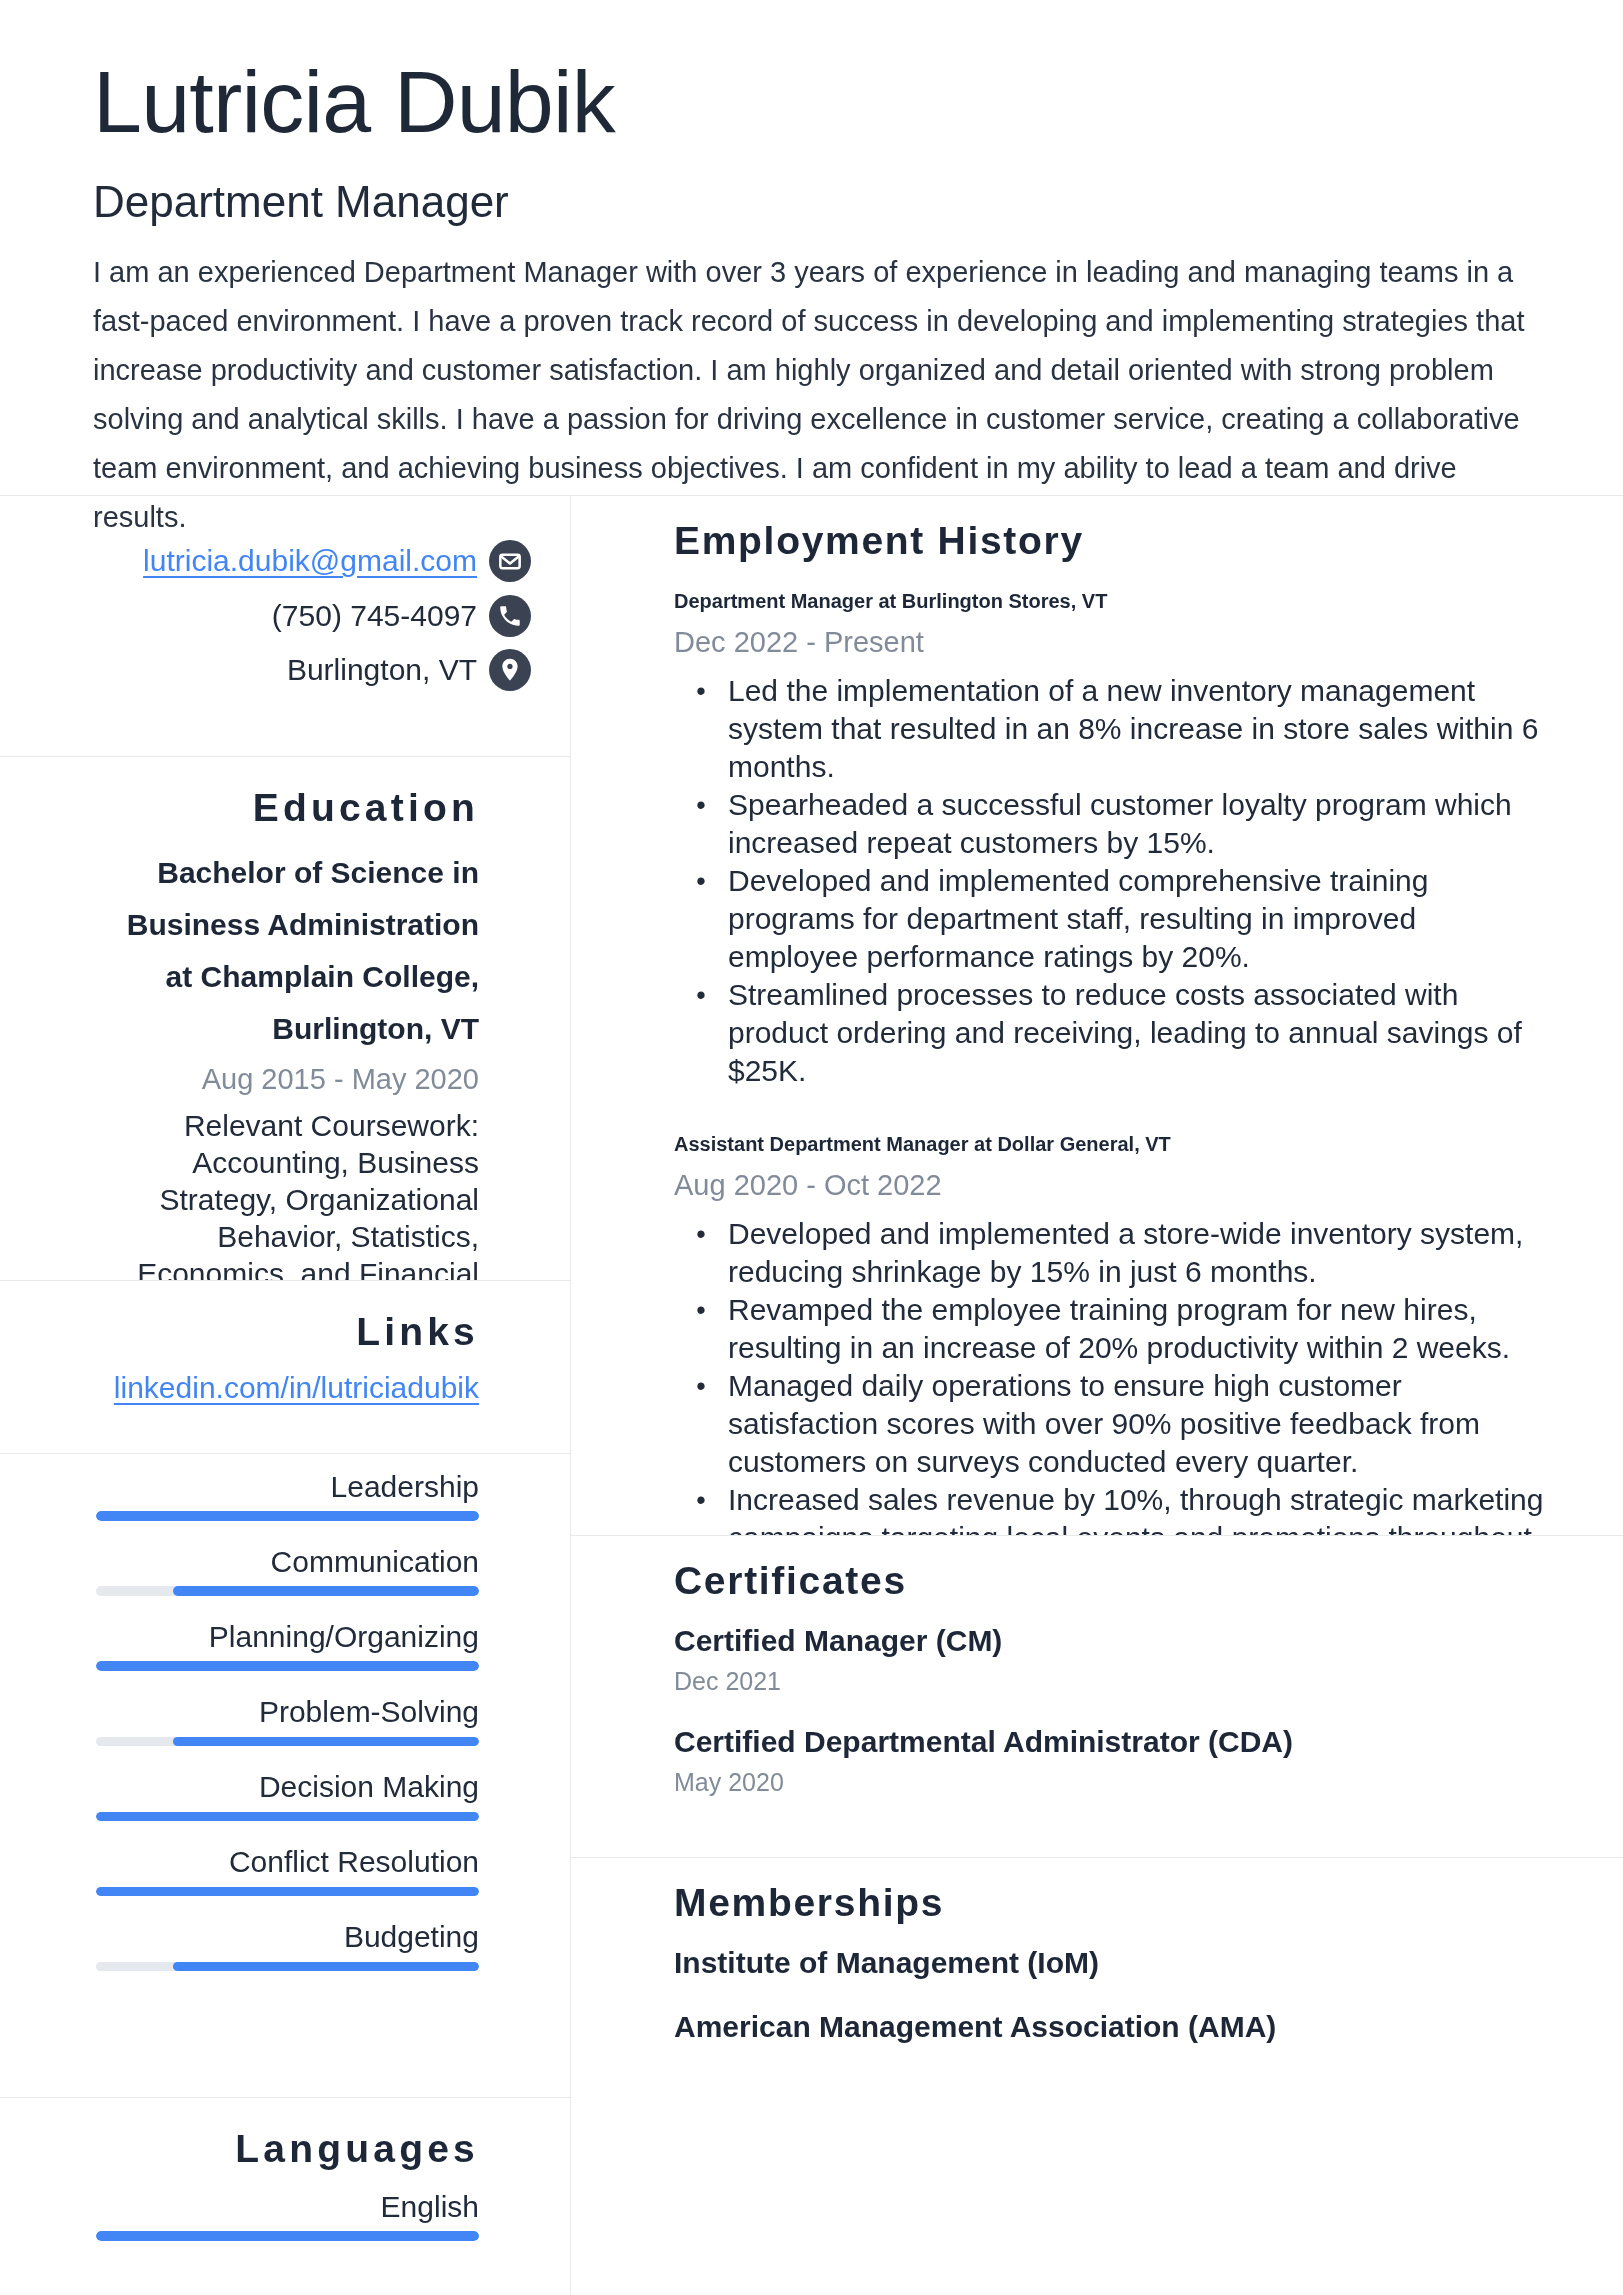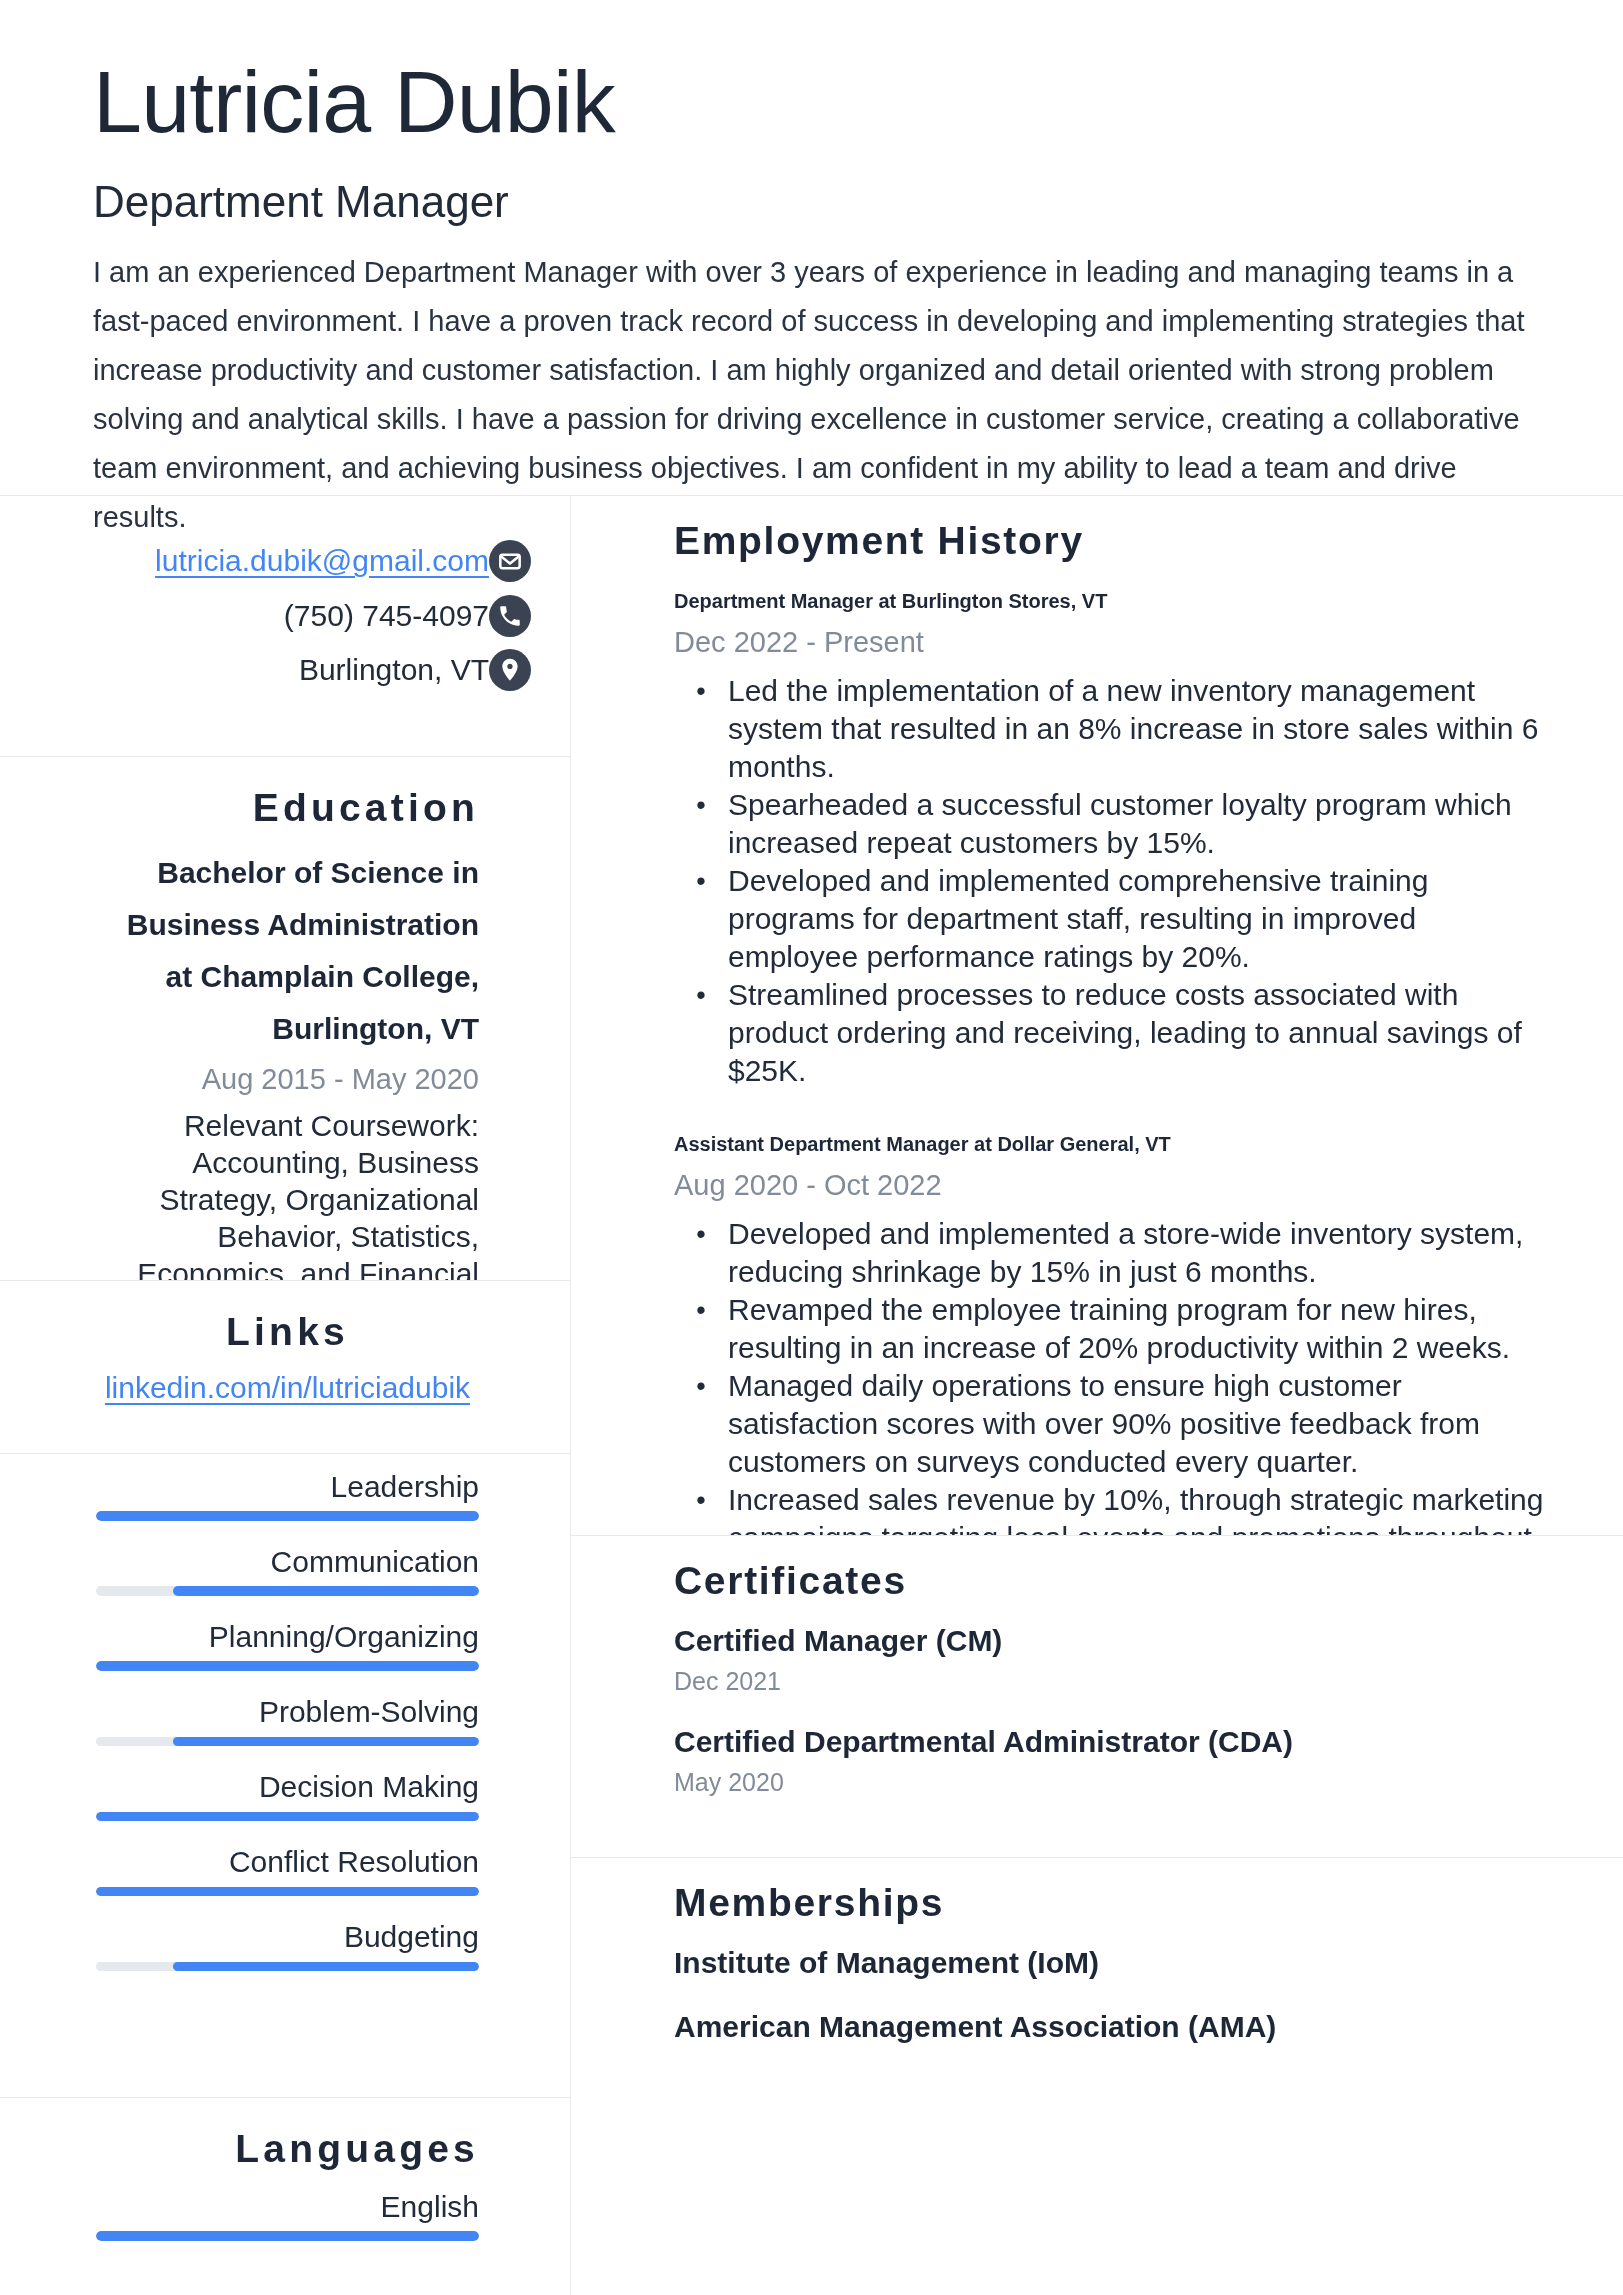--- a/index.html
+++ b/index.html
@@ -18,33 +18,33 @@
   .columns { display:flex; height:1799px; }
   .sidebar { width:571px; flex:0 0 571px; border-right:1.7px solid #e8e9eb; display:flex; flex-direction:column; }
   .main { flex:1; display:flex; flex-direction:column; }
 
   .sb-section { text-align:right; padding:13.5px 91px 17px 96px; overflow:hidden; }
   .sb-section + .sb-section { border-top:1.7px solid #e8e9eb; }
   .sb-heading { font-size:39px; line-height:49px; font-weight:700; letter-spacing:4.2px; color:#1d2737; margin:12px 0 15px; }
 
   
   .contact { height:260px; padding:44px 39px 17px 17px; text-align:right; }
-  .contact-row { display:flex; justify-content:flex-end; align-items:center; margin-bottom:12.7px; height:42px; }
+  .contact-row { display:flex; justify-content:flex-end; align-items:center; gap:12px; margin-bottom:12.7px; height:42px; }
   .contact-text { font-size:30px; color:#222b3a; }
   a.link { color:#4285f4; text-decoration:underline; text-underline-offset:5px; text-decoration-thickness:1.7px; font-size:30px; }
   .icon-badge { width:42px; height:42px; flex:0 0 42px; }
 
   
   .education { height:524px; }
   .edu-degree { font-size:30px; line-height:52px; font-weight:700; color:#1d2737; }
   .edu-dates { font-size:29px; line-height:37px; color:#828b99; margin-top:6.8px; }
   .edu-desc { font-size:30px; line-height:37px; margin-top:8.5px; color:#222b3a; }
 
   
-  .links-sec { height:173px;text-align:center; }
+  .links-sec { height:173px; }
 
   
   .skills { height:644px; }
   .skill { margin-bottom:22px; }
   .skill-label { font-size:30px; line-height:37px; color:#222b3a; margin-bottom:6.8px; }
   .bar-track { position:relative; height:9.3px; border-radius:5px; background:#e5e8ec; overflow:hidden; display:flex; justify-content:flex-end; }
   .bar-fill { height:100%; border-radius:5px; background:#4285f4; }
 
   
   .languages { flex:1; }

